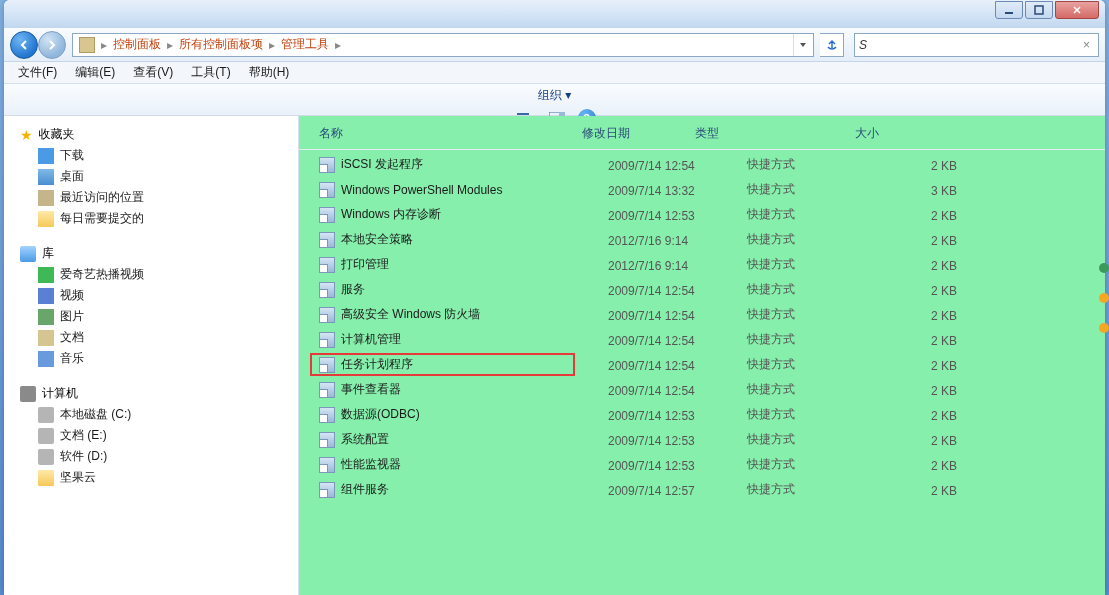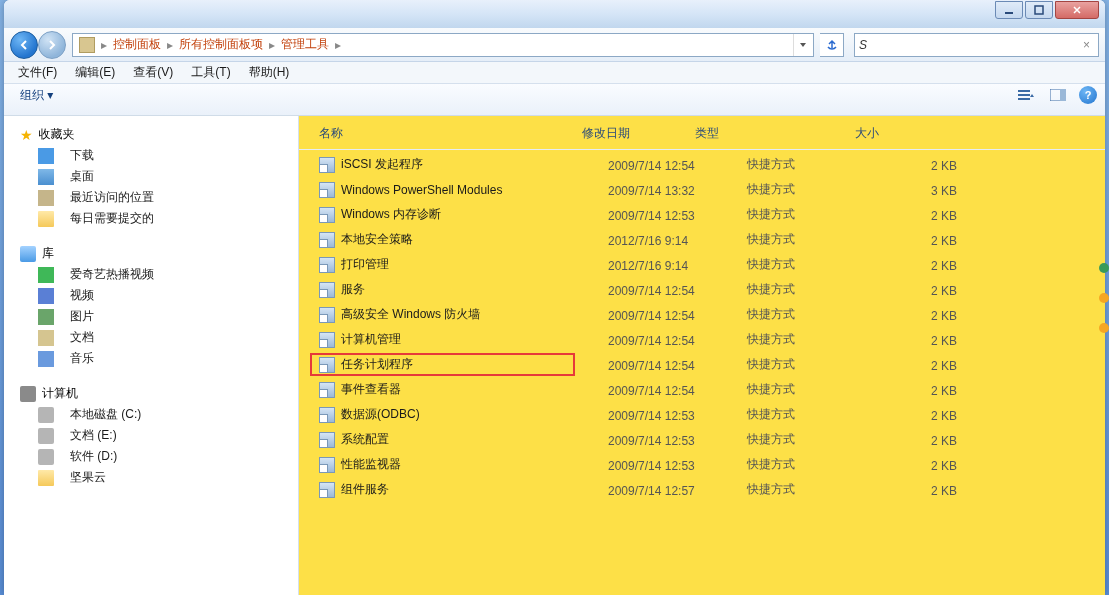--- a/index.html
+++ b/index.html
@@ -26,50 +26,50 @@
 .breadcrumb-sep { color: #888; margin: 0 2px; }
 .address-drop { width: 18px; height: 22px; display: flex; align-items: center; justify-content: center; border-left: 1px solid #ddd; }
 .refresh-btn { width: 24px; height: 24px; display: flex; align-items: center; justify-content: center; border: 1px solid #8ca8c5; border-left: 0; background: #fff; }
 .search-box { width: 245px; height: 24px; background: #fff; border: 1px solid #8ca8c5; display: flex; align-items: center; padding: 0 4px; margin-left: 4px; }
 .search-box input { border: none; outline: none; flex: 1; font-size: 12px; color: #333; font-style: italic; }
 .search-box .clear { color: #888; cursor: default; padding: 0 4px; }
 
 .menubar { height: 22px; background: #f3f7fb; border-bottom: 1px solid #d5e0ed; display: flex; align-items: center; padding: 0 6px; gap: 2px; }
 .menu-item { padding: 2px 8px; color: #1a1a1a; cursor: default; }
 
-.toolbar { height: 32px; background: linear-gradient(to bottom, #fafcff, #eaf1fa); border-bottom: 1px solid #d0dce8; display: flex; align-items: flex-start; padding: 0 8px; justify-content: space-between; }
+.toolbar { height: 32px; background: linear-gradient(to bottom, #fafcff, #eaf1fa); border-bottom: 1px solid #d0dce8; display: flex; align-items: center; padding: 0 8px; justify-content: space-between; flex-direction: column; }
 .toolbar-left { display: flex; align-items: center; }
 .org-btn { padding: 3px 8px; color: #14407e; display: flex; align-items: center; gap: 4px; cursor: default; }
 .toolbar-right { display: flex; align-items: center; gap: 10px; }
 .view-btn { width: 22px; height: 22px; display: flex; align-items: center; justify-content: center; }
 .help-btn { width: 18px; height: 18px; border-radius: 50%; background: radial-gradient(circle at 35% 30%, #6db6f5, #2375cf); color: #fff; display: flex; align-items: center; justify-content: center; font-weight: bold; font-size: 11px; }
 
 .content { display: flex; height: calc(100% - 28px - 34px - 22px - 32px); }
 
 .sidebar { width: 295px; border-right: 1px solid #d5e0ed; background: #fff; padding: 8px 0; overflow-y: auto; }
 .tree-group { margin-bottom: 14px; }
 .tree-header { display: flex; align-items: center; padding: 2px 16px; gap: 6px; cursor: default; }
 .tree-header .star { color: #f5b301; font-size: 14px; }
 .tree-header .lib-icon { width: 16px; height: 16px; background: linear-gradient(to bottom, #a4d2ff, #4a9ae5); border-radius: 2px; }
 .tree-header .comp-icon { width: 16px; height: 16px; background: #8a8a8a; border-radius: 2px; }
 .tree-children { padding-left: 18px; }
-.tree-item { display: flex; align-items: center; padding: 2px 16px; gap: 16px; cursor: default; color: #1a1a1a; }
+.tree-item { display: flex; align-items: center; padding: 2px 16px; gap: 6px; cursor: default; color: #1a1a1a; }
 .tree-item .file-icon { width: 16px; height: 16px; display: inline-block; }
 .ic-download { background: #4a9ae5; }
 .ic-desktop { background: linear-gradient(#7fb8e8,#4a8fd0); }
 .ic-recent { background: #c5b58a; }
 .ic-folder { background: linear-gradient(#ffe9a8,#f5c95a); border-radius: 1px; }
 .ic-green { background: #3fb858; }
 .ic-video { background: #5a7fd5; }
 .ic-image { background: #6aa56a; }
 .ic-document { background: #d5c590; }
 .ic-music { background: #6a9ade; }
 .ic-disk { background: #b5b5b5; border-radius: 2px; }
 
-.main { flex: 1; background: #fde047; }
+.main { flex: 1; background: #86efac; }
 .columns { display: flex; padding: 6px 0 4px 12px; border-bottom: 1px solid #e5ecf5; }
 .col-h { color: #2a4a7a; padding: 3px 8px; cursor: default; }
 .col-name { width: 263px; }
 .col-date { width: 113px; }
 .col-type { width: 120px; }
 .col-size { width: 80px; text-align: right; }
 
 .file-list { padding: 2px 0; }
 .file-row { display: flex; align-items: flex-end; padding: 2px 0 2px 12px; cursor: default; gap: 26px; }
 .file-row.highlighted .cell-name { outline: 2px solid #e63a3a; outline-offset: -1px; }

